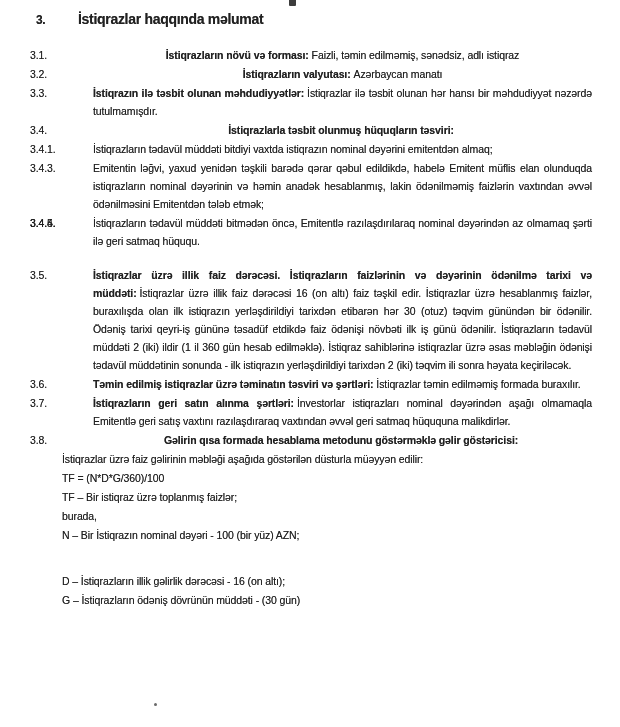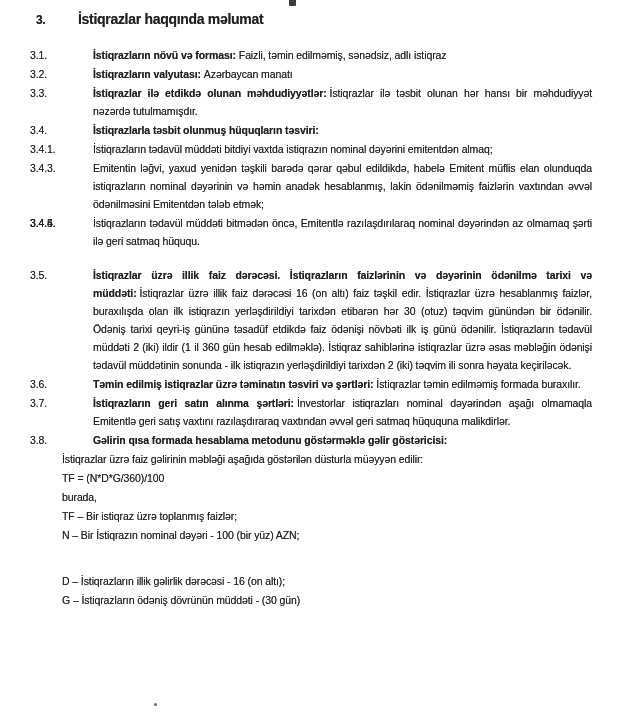--- a/index.html
+++ b/index.html
@@ -48,21 +48,21 @@
   .row .num {
     position: absolute;
     left: 30px;
     top: 0;
     font-weight: normal;
   }
   .row .body {
     margin: 0;
     text-align: justify;
   }
-  .row .body.left { text-align: left; }
+  .row .body.left { text-align: center; }
   .lbl {
     font-weight: bold;
     margin-right: 0.28em;
   }
   .spacer-a { height: 15px; }
   .spacer-b { height: 27px; }
   .formula-line {
     padding-left: 62px;
     padding-right: 16px;
     margin: 0 0 1px 0;
@@ -105,21 +105,21 @@
     <p class="body left"><b class="lbl">İstiqrazların növü və forması:</b><span>Faizli, təmin edilməmiş, sənədsiz, adlı istiqraz</span></p>
   </div>
 
   <div class="row">
     <span class="num">3.2.</span>
     <p class="body left"><b class="lbl">İstiqrazların valyutası:</b><span>Azərbaycan manatı</span></p>
   </div>
 
   <div class="row">
     <span class="num">3.3.</span>
-    <p class="body"><b class="lbl">İstiqrazlar ilə etdikdə olunan məhdudiyyətlər:</b><span>İstiqrazlar ilə təsbit olunan hər hansı bir məhdudiyyət nəzərdə tutulmamışdır.</span></p>
+    <p class="body"><b class="lbl">İstiqrazın ilə təsbit olunan məhdudiyyətlər:</b><span>İstiqrazlar ilə təsbit olunan hər hansı bir məhdudiyyət nəzərdə tutulmamışdır.</span></p>
   </div>
 
   <div class="row">
     <span class="num">3.4.</span>
     <p class="body left"><b class="lbl">İstiqrazlarla təsbit olunmuş hüquqların təsviri:</b><span></span></p>
   </div>
 
   <div class="row l2">
     <span class="num">3.4.1.</span>
     <p class="body"><span>İstiqrazların tədavül müddəti bitdiyi vaxtda istiqrazın nominal dəyərini emitentdən almaq;</span></p>
@@ -157,22 +157,22 @@
     <p class="body"><b class="lbl">İstiqrazların geri satın alınma şərtləri:</b><span>İnvestorlar istiqrazları nominal dəyərindən aşağı olmamaqla Emitentlə geri satış vaxtını razılaşdıraraq vaxtından əvvəl geri satmaq hüququna malikdirlər.</span></p>
   </div>
 
   <div class="row">
     <span class="num">3.8.</span>
     <p class="body left"><b class="lbl">Gəlirin qısa formada hesablama metodunu göstərməklə gəlir göstəricisi:</b><span></span></p>
   </div>
 
   <p class="formula-line">İstiqrazlar üzrə faiz gəlirinin məbləği aşağıda göstərilən düsturla müəyyən edilir:</p>
   <p class="formula-line">TF = (N*D*G/360)/100</p>
+  <p class="formula-line">TF – Bir istiqraz üzrə toplanmış faizlər;</p>
   <p class="formula-line">burada,</p>
-  <p class="formula-line">TF – Bir istiqraz üzrə toplanmış faizlər;</p>
   <p class="formula-line">N – Bir İstiqrazın nominal dəyəri - 100 (bir yüz) AZN;</p>
 
   <div class="spacer-b"></div>
 
   <p class="formula-line">D – İstiqrazların illik gəlirlik dərəcəsi - 16 (on altı);</p>
   <p class="formula-line">G – İstiqrazların ödəniş dövrünün müddəti - (30 gün)</p>
 
   <div class="scan-artifact-bottom"></div>
 
 </div>

